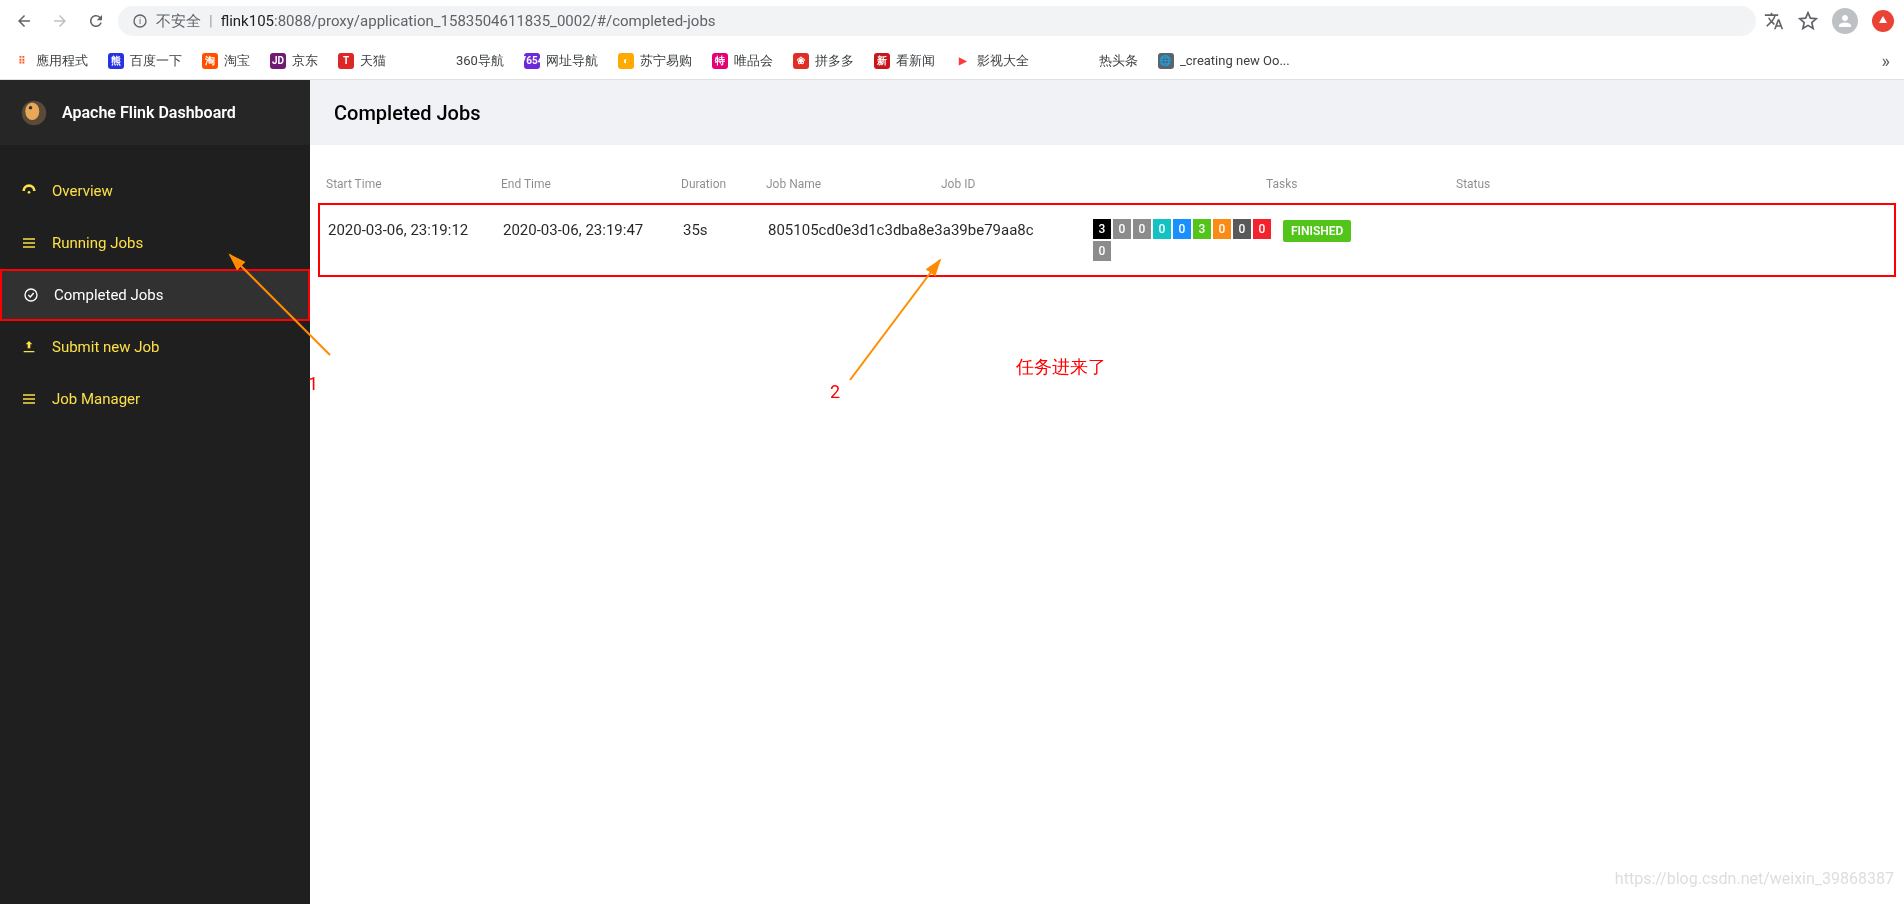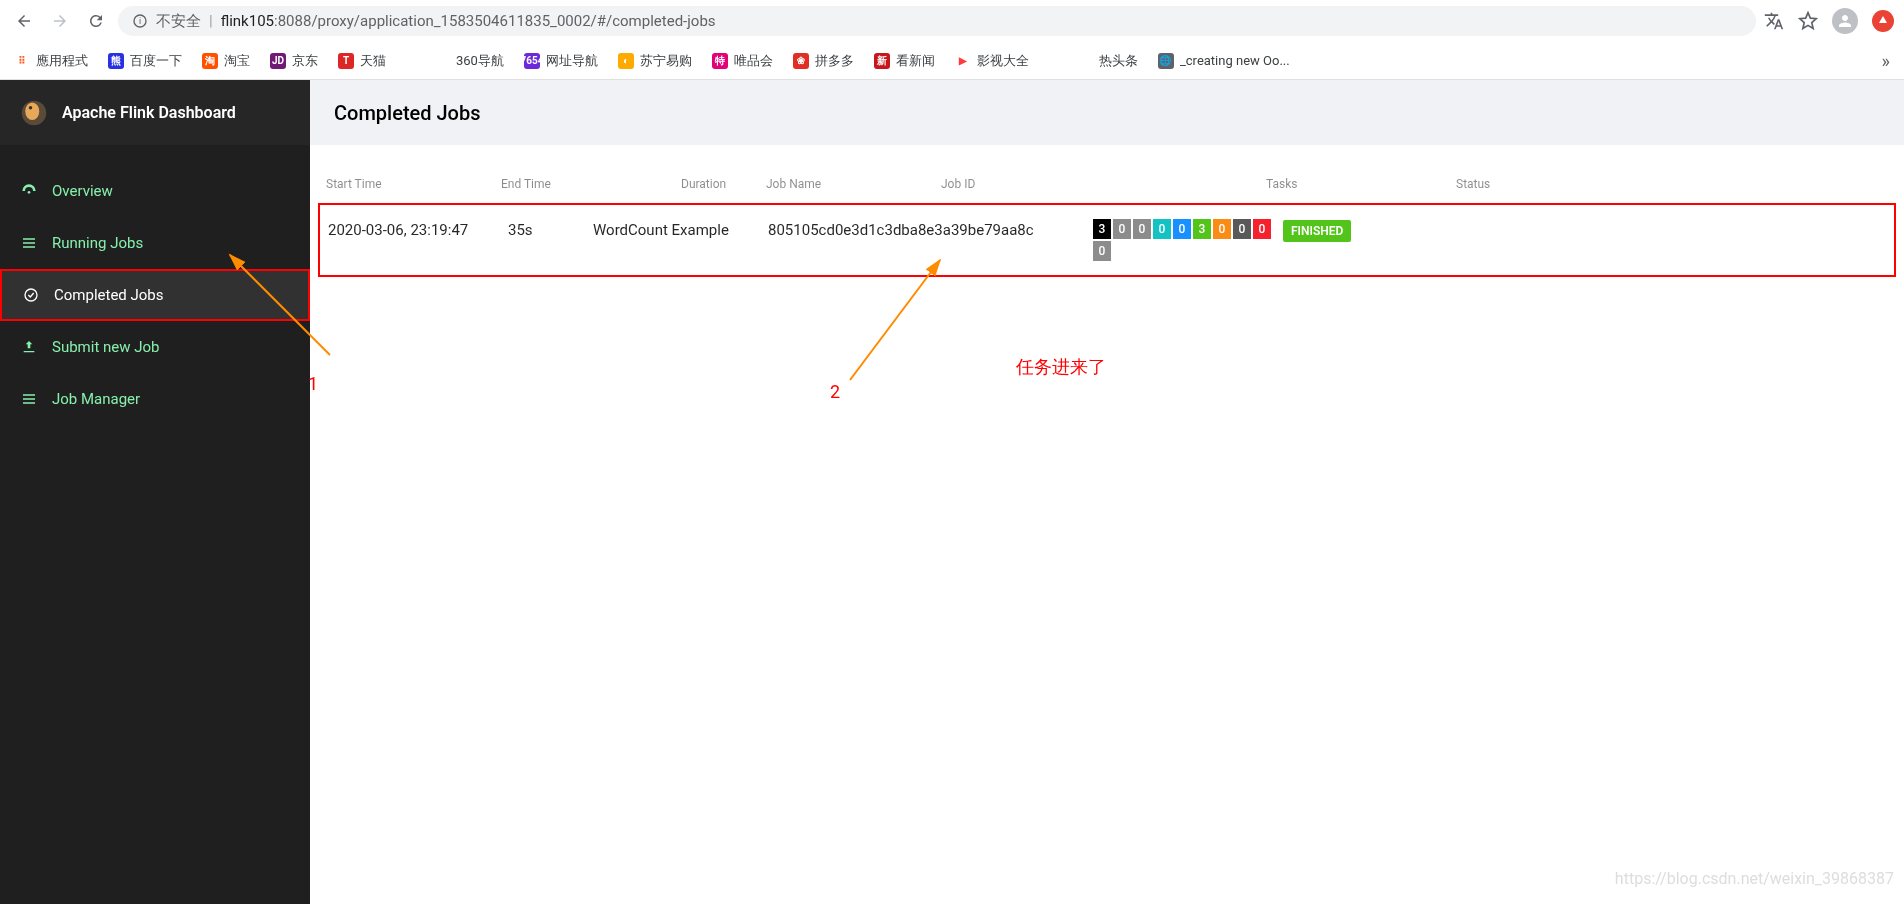--- a/index.html
+++ b/index.html
@@ -25,21 +25,21 @@
     .bm-icon { width: 16px; height: 16px; border-radius: 3px; display: flex; align-items: center; justify-content: center; font-size: 10px; font-weight: bold; }
     .bm-spacer { width: 30px; }
     
     
     .app-container { display: flex; height: calc(904px - 42px - 38px); }
     .sidebar { width: 310px; background: #1f1f1f; color: #fff; }
     .sidebar-header { height: 65px; display: flex; align-items: center; padding: 0 20px; gap: 14px; background: #262626; }
     .flink-logo { width: 28px; height: 28px; }
     .sidebar-title { font-size: 16px; font-weight: 600; color: #fff; }
     .sidebar-nav { padding-top: 20px; }
-    .nav-item { height: 52px; display: flex; align-items: center; padding: 0 20px; gap: 14px; color: #86efac; cursor: pointer; font-size: 15px; }
+    .nav-item { height: 52px; display: flex; align-items: center; padding: 0 20px; gap: 14px; color: #fde047; cursor: pointer; font-size: 15px; }
     .nav-item.active { background: #313131; color: #fff; }
     .nav-item.boxed { border: 2px solid #ff0000; }
     .nav-icon { width: 18px; height: 18px; display: flex; align-items: center; justify-content: center; }
     
     .main-area { flex: 1; background: #fff; position: relative; }
     .page-header { height: 65px; background: #f0f2f5; display: flex; align-items: center; padding: 0 24px; font-size: 20px; color: #000; font-weight: 500; }
     .content { padding: 20px 8px; position: relative; }
     
     .job-table { width: 100%; }
     .tbl-head { display: flex; padding: 12px 8px; color: rgba(0,0,0,0.45); font-size: 12px; }
@@ -255,23 +255,23 @@
           <div class="col-start">Start Time</div>
           <div class="col-end">End Time</div>
           <div class="col-dur">Duration</div>
           <div class="col-name">Job Name</div>
           <div class="col-id">Job ID</div>
           <div class="col-tasks">Tasks</div>
           <div class="col-status">Status</div>
         </div>
         <div class="tbl-row-wrap">
           <div class="tbl-row">
+            <div class="col-start">2020-03-06, 23:19:12</div>
             <div class="col-end">2020-03-06, 23:19:47</div>
             <div class="col-dur">35s</div>
-            <div class="col-name">WordCount Example</div>
             <div class="col-id">805105cd0e3d1c3dba8e3a39be79aa8c</div>
             <div class="col-tasks">
               <div class="task-badges" id="task-badges">
                   <span class="task-badge tb-0">3</span>
                   <span class="task-badge tb-1">0</span>
                   <span class="task-badge tb-2">0</span>
                   <span class="task-badge tb-3">0</span>
                   <span class="task-badge tb-4">0</span>
                   <span class="task-badge tb-5">3</span>
                   <span class="task-badge tb-6">0</span>

